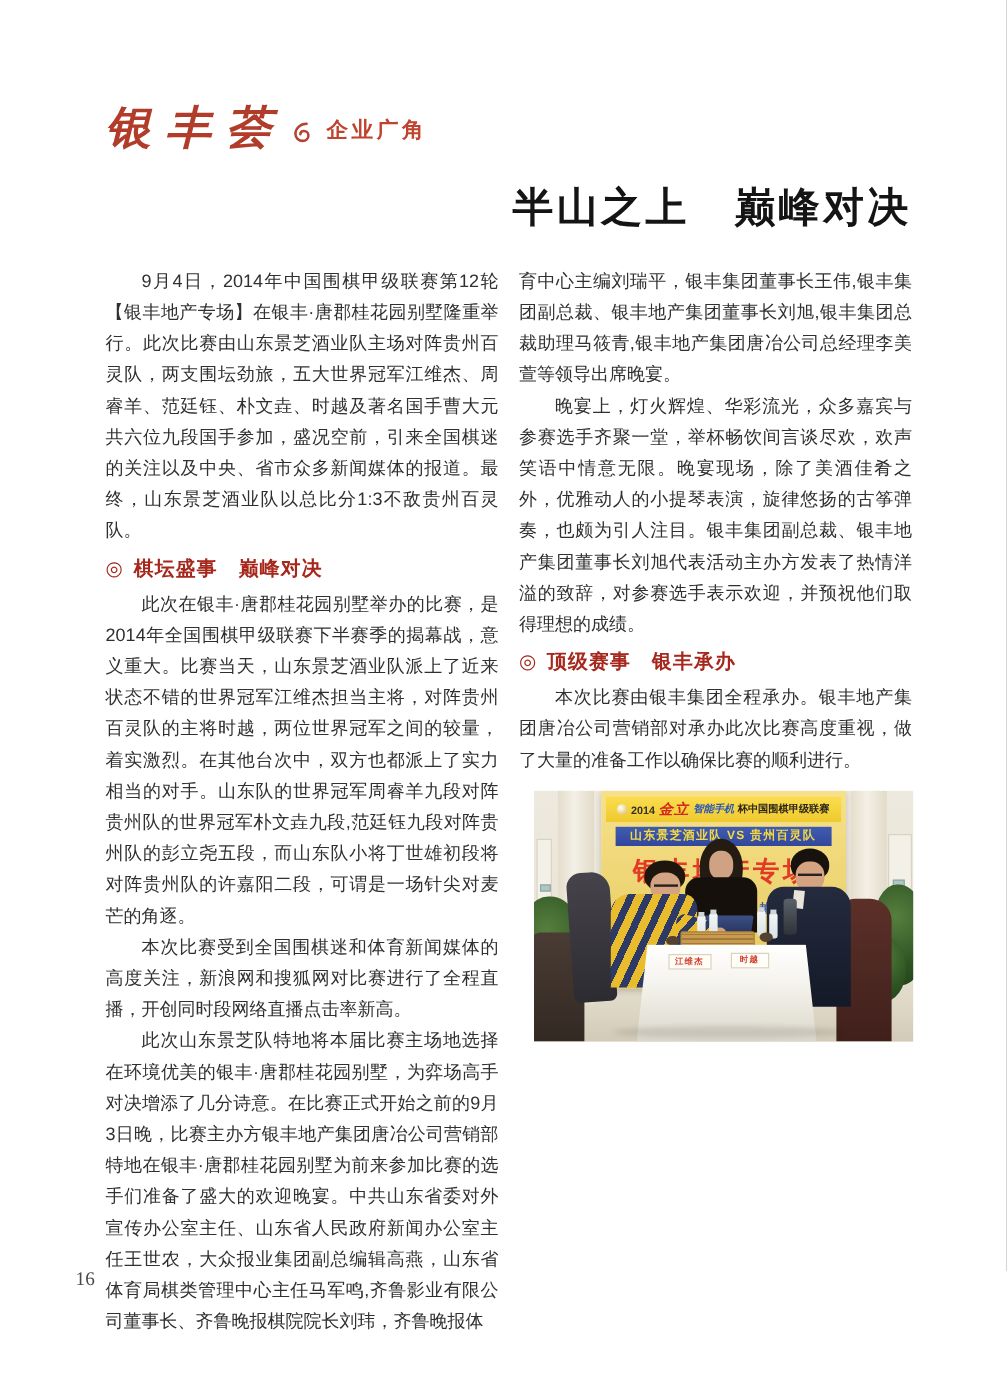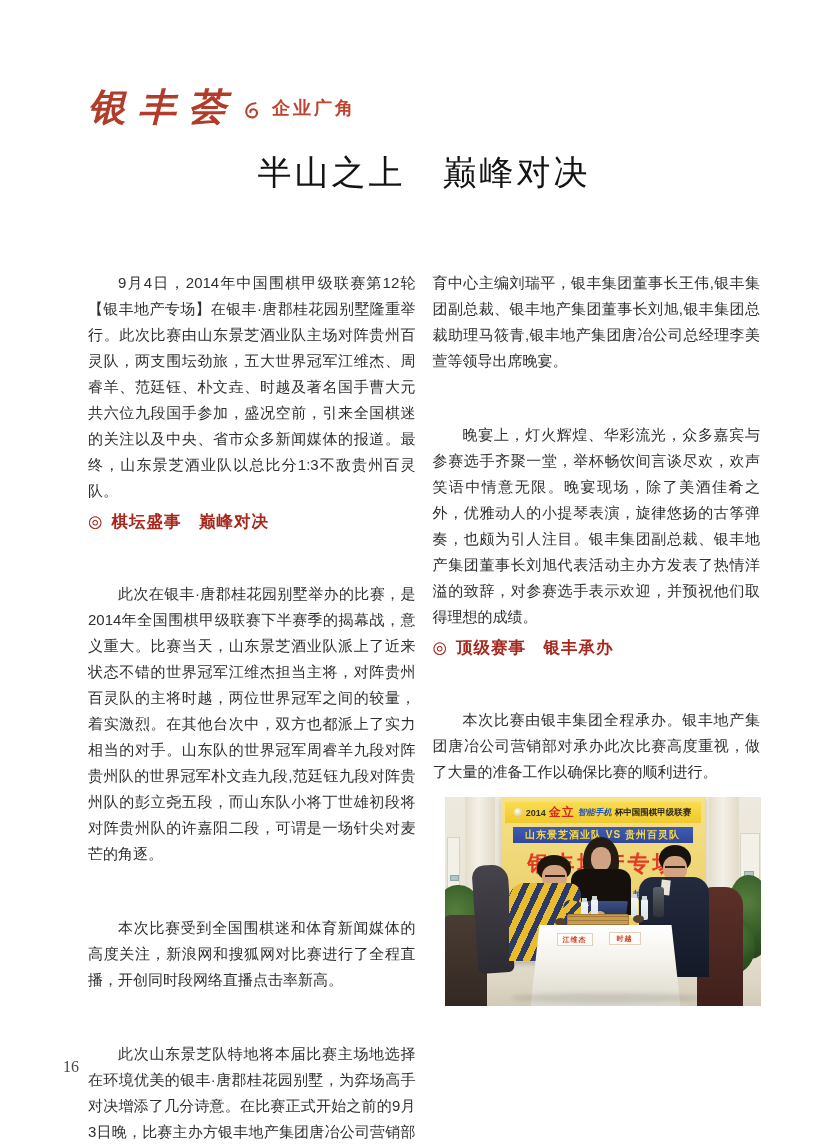--- a/index.html
+++ b/index.html
@@ -9,29 +9,29 @@
   .content { position:absolute; left:88px; top:72px; width:672px; }
 
   
   .masthead { display:flex; align-items:flex-end; gap:10px; height:52px; }
   .logo-calligraphy { font-family:"Liberation Serif", serif; font-weight:700; font-style:italic;
           font-size:38px; color:#b23c2a; letter-spacing:12px; line-height:1; transform:translateY(2px); }
   .swirl { width:20px; height:20px; margin:0 0 4px -6px; }
   .tagline { font-size:18px; font-weight:700; color:#c04330; letter-spacing:3px; padding-bottom:4px; }
 
   
-  .article-title { margin-top:26px; text-align:center; font-family:"Liberation Serif", serif;
-          font-weight:400; font-size:34px; color:#141414; letter-spacing:3px; }
+  .article-title { margin-top:26px; text-align:right; font-family:"Liberation Serif", serif;
+          font-weight:700; font-size:34px; color:#141414; letter-spacing:3px; }
   .article-subtitle { margin-top:12px; text-align:center; font-family:"Liberation Serif", serif;
           font-weight:700; font-size:19.5px; color:#1a1a1a; letter-spacing:0.5px; }
 
   
   .columns { display:flex; gap:17px; margin-top:26px; }
   .col { width:327.5px; }
-  .col p { font-size:15px; line-height:26px; text-align:justify; color:#303030;margin-top:48px; }
+  .col p { font-size:15px; line-height:26px; text-align:justify; color:#303030; }
   .col p.indent { text-indent:2em; }
   .sec-head { font-size:16.5px; font-weight:700; color:#a6271c; margin:7px 0 6px 0; letter-spacing:1px;font-family:Liberation Serif, serif; }
   .sec-head .bullet { margin-right:8px; font-weight:400; }
 
   
   .photo { position:relative; width:316px; height:209px; margin:12px 0 0 12px; overflow:hidden;
            background:linear-gradient(180deg,#eee9de 0%,#e9e3d5 66%,#ddd6c5 88%,#d2cab7 100%); }
   .pil { position:absolute; top:0; height:178px; width:30px;
          background:linear-gradient(90deg,#e4ddcc,#f4f0e6 45%,#e2dbc9); }
   .pil.l { left:20px; } .pil.r { left:264px; }
@@ -42,21 +42,21 @@
   .ac-l { left:5px; top:78px; width:9px; height:6px; }
   .ac-r { left:299px; top:74px; width:10px; height:7px; }
 
   .backdrop { position:absolute; left:56px; top:0; width:204px; height:165px;
            background:linear-gradient(180deg,#f6e18a,#ecd26f 60%,#e5c95f); box-shadow:0 2px 5px rgba(0,0,0,.18); }
   .banner-top { position:absolute; left:60px; top:5px; width:196px; height:21px;
            background:linear-gradient(#fadc4e,#efca2f); display:flex; align-items:center; justify-content:center;
            gap:3px; white-space:nowrap; }
   .bt-logo { width:9px; height:9px; border-radius:50%; background:radial-gradient(circle at 35% 35%,#ffffff,#d9b53a); }
   .bt-year { font-size:9px; font-weight:700; color:#35301f; }
-  .bt-brand { font-size:12px; font-weight:800; color:#d3281e; letter-spacing:1px; }
+  .bt-brand { font-size:12px; font-weight:800; font-style:italic; color:#d3281e; letter-spacing:1px; }
   .bt-product { font-size:8.5px; font-weight:700; font-style:italic; color:#2a55b8; }
   .bt-suffix { font-size:8.5px; font-weight:700; color:#2b2417; }
   .banner-vs { position:absolute; left:68px; top:30px; width:180px; height:16px;
            background:linear-gradient(#3f5cb0,#31479c); color:#f5d944; font-size:10px; font-weight:700;
            text-align:center; line-height:16px; letter-spacing:1px; }
   .ph-headline { position:absolute; left:56px; top:52px; width:204px; text-align:center;
            color:#e23a25; font-size:22px; font-weight:900; letter-spacing:3px; }
   .ph-slogan { position:absolute; left:56px; top:91px; width:204px; text-align:center;
            color:#3b57ae; font-size:10px; font-weight:700; letter-spacing:2px; }
   .mini-marks { position:absolute; height:5px; background:repeating-linear-gradient(90deg,rgba(90,60,50,.45) 0 7px,transparent 7px 11px); }

